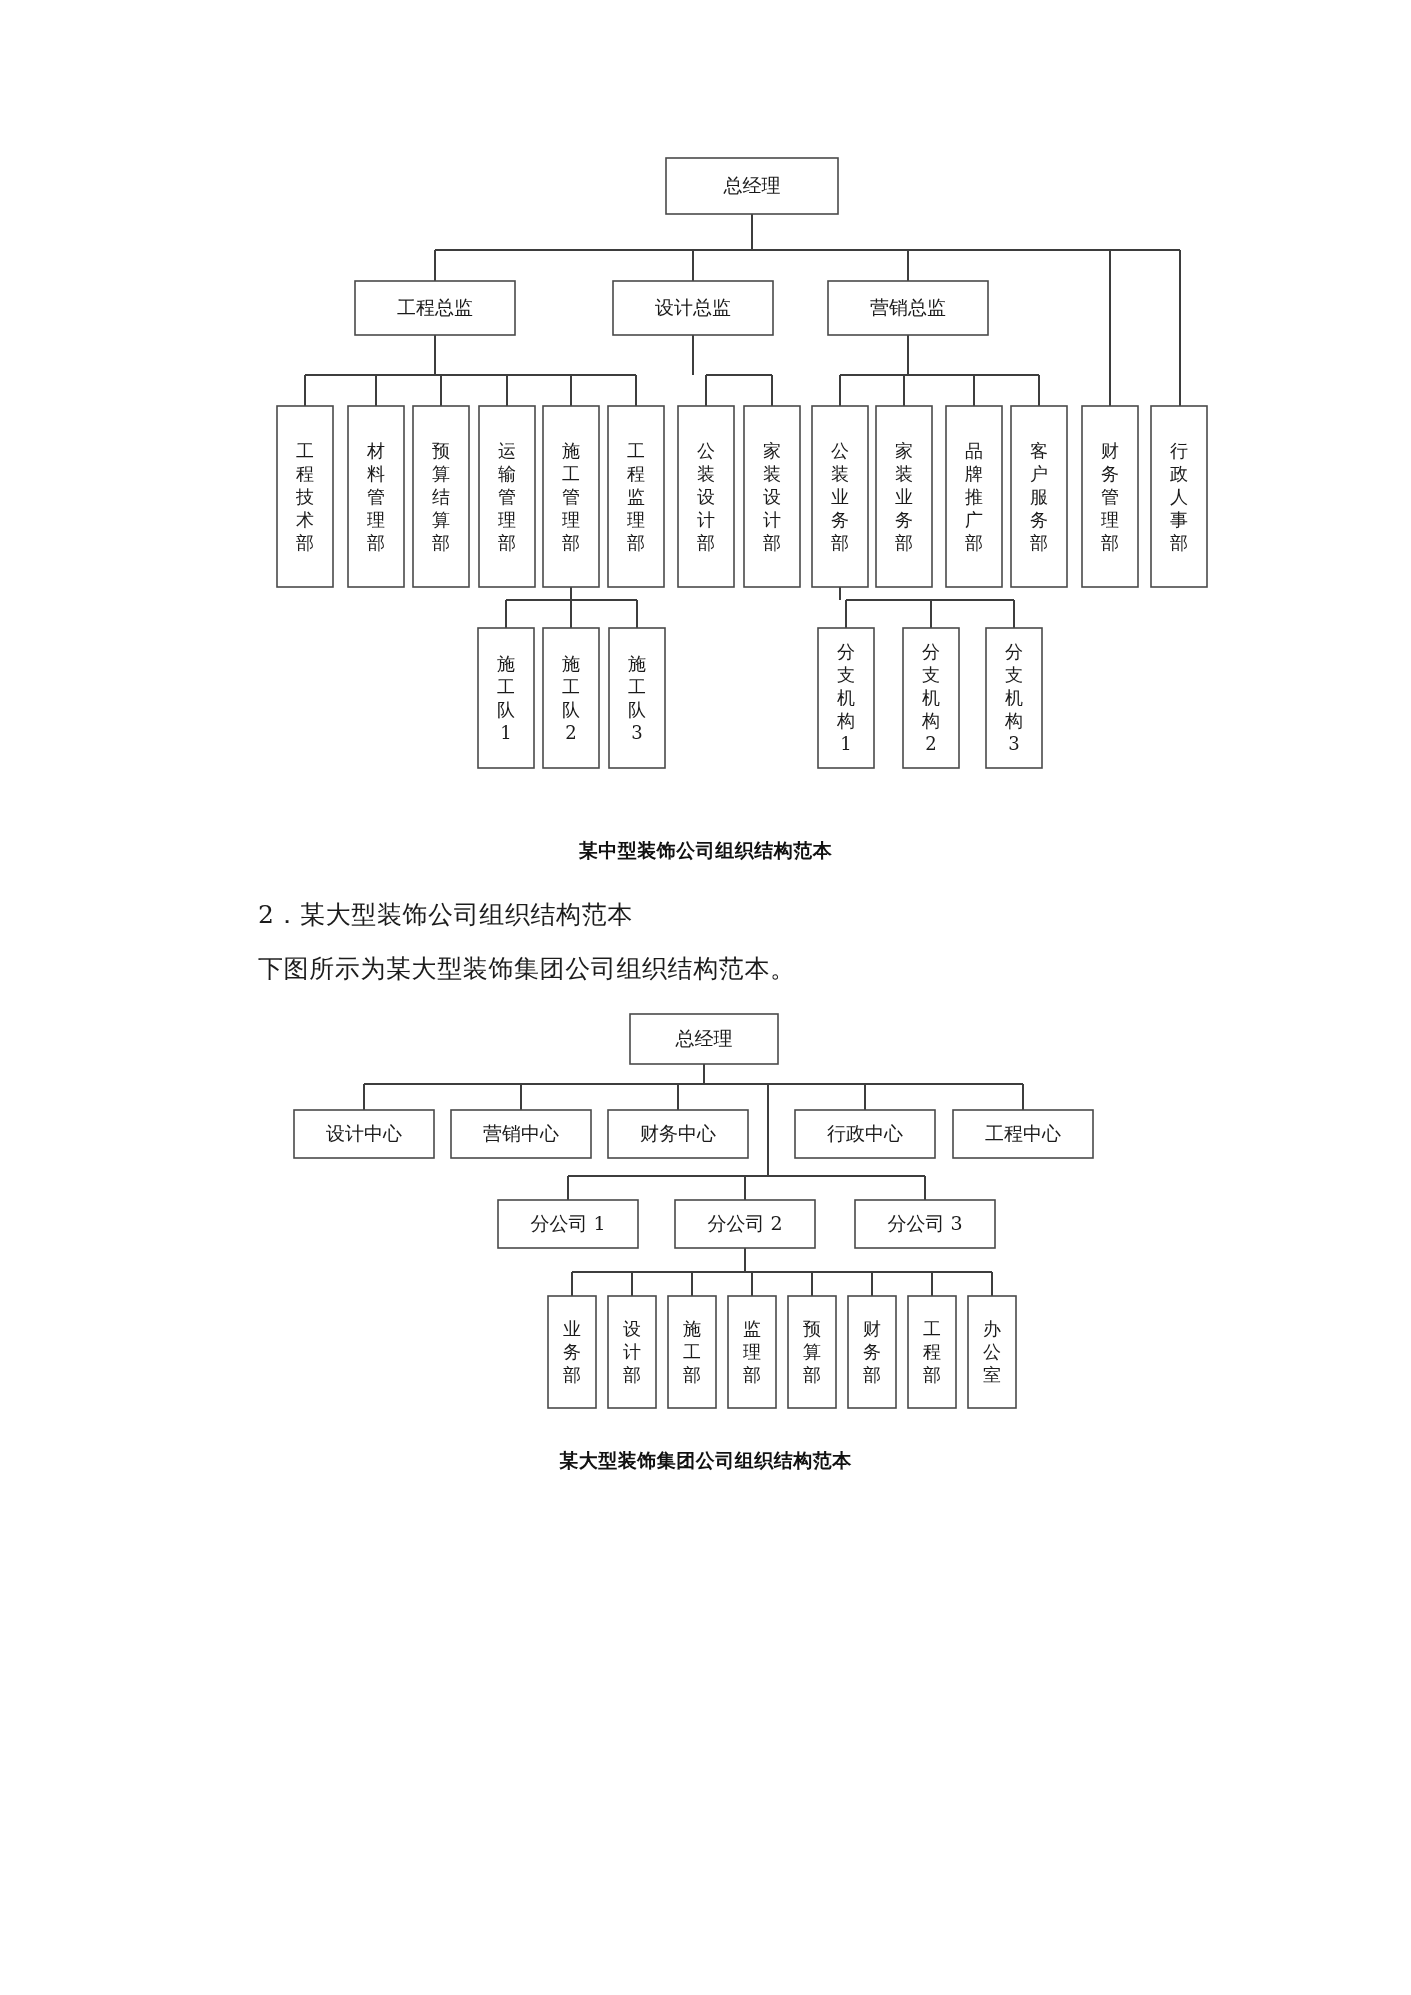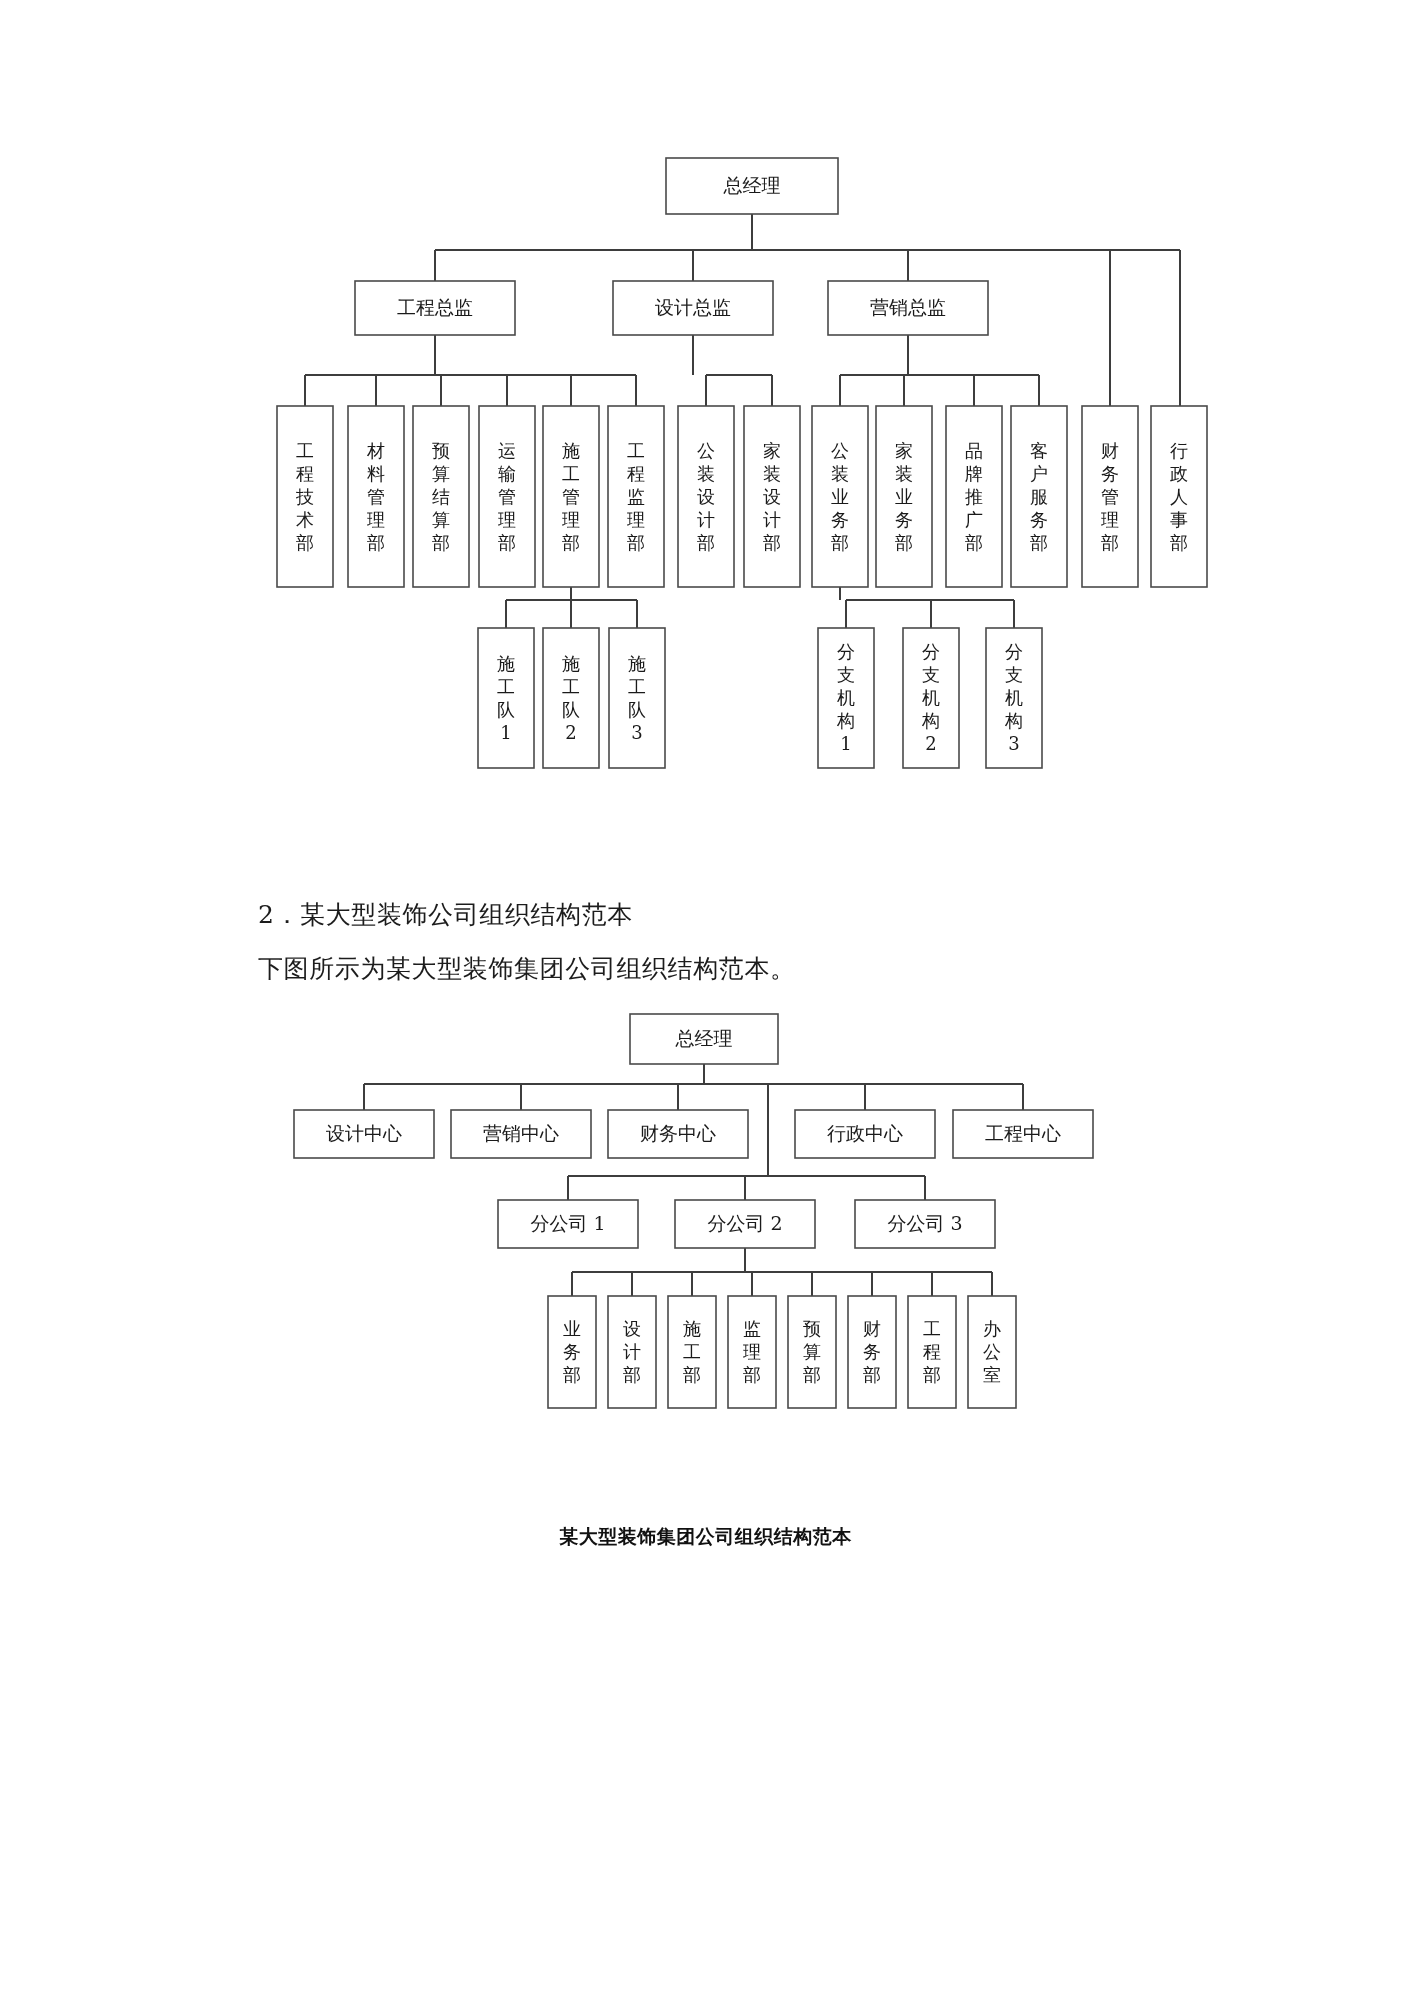--- a/index.html
+++ b/index.html
@@ -47,21 +47,21 @@
     position:absolute;
     width:1411px;
     text-align:center;
     font-family:"DejaVu Sans", sans-serif;
     font-weight:bold;
     font-size:19px;
     letter-spacing:.5px;
     color:#111;
   }
   #caption-1{ top:838px; }
-  #caption-2{ top:1524px; }
+  #caption-2{ top:1448px; }
 
   .para{
     position:absolute;
     left:258px;
     font-size:25px;
     line-height:1.5;
     color:#1c1c1c;
     letter-spacing:.6px;
     white-space:nowrap;
   }
@@ -204,20 +204,21 @@
           <rect x="903" y="478" width="56" height="140"></rect>
           <text x="931" y="508.44" class="t-v" font-size="18"><tspan x="931" dy="0">分</tspan><tspan x="931" dy="23">支</tspan><tspan x="931" dy="23">机</tspan><tspan x="931" dy="23">构</tspan><tspan x="931" dy="23">2</tspan></text>
         </g>
         <g class="node">
           <rect x="986" y="478" width="56" height="140"></rect>
           <text x="1014" y="508.44" class="t-v" font-size="18"><tspan x="1014" dy="0">分</tspan><tspan x="1014" dy="23">支</tspan><tspan x="1014" dy="23">机</tspan><tspan x="1014" dy="23">构</tspan><tspan x="1014" dy="23">3</tspan></text>
         </g>
       </svg>
   </div>
 
+  <div class="caption" id="caption-1">某中型装饰公司组织结构范本</div>
 
   <div class="para" id="heading-2">2．某大型装饰公司组织结构范本</div>
 
   <div class="para" id="intro-2">下图所示为某大型装饰集团公司组织结构范本。</div>
 
   <div class="figure" id="figure-2">
     <svg id="svg-2" width="1411" height="440" viewBox="0 0 1411 440">
         <g>
           <path d="M 704 64 L 704 84" class="link"></path>
           <path d="M 364 84 L 1023 84" class="link"></path>

